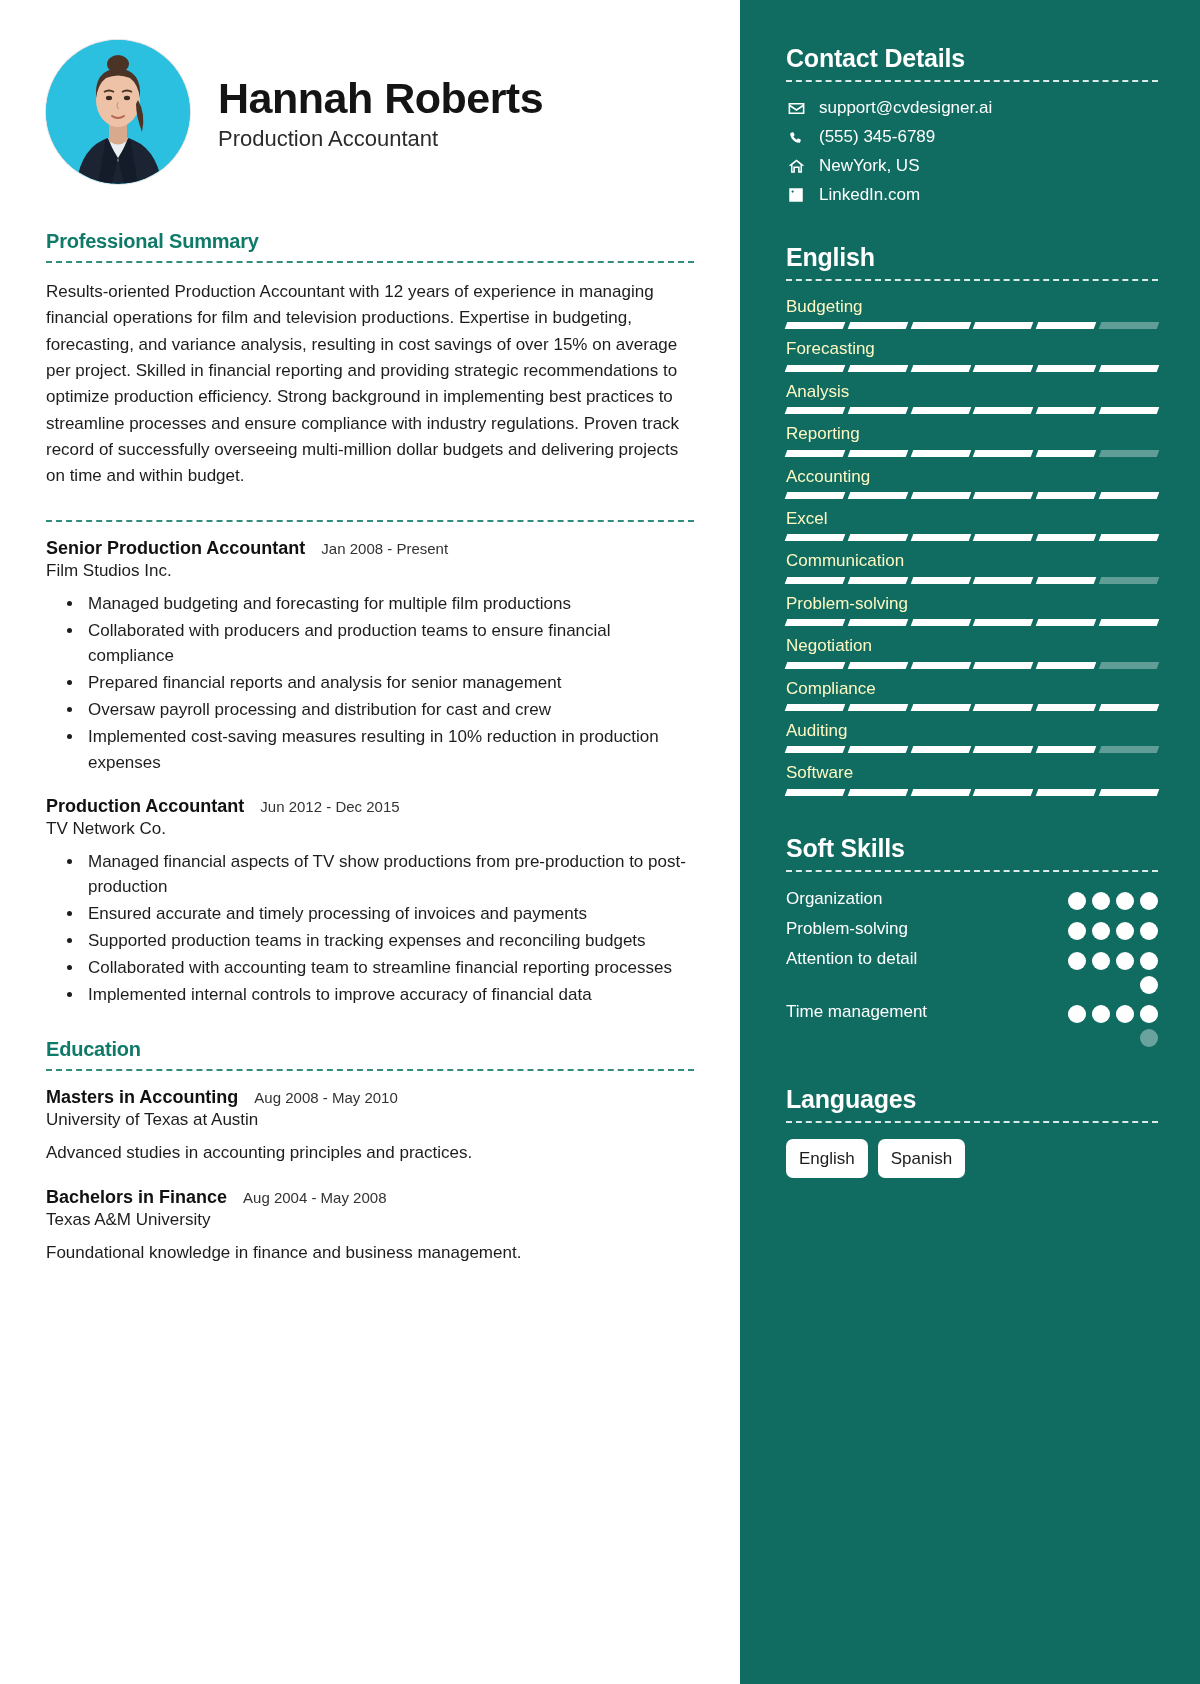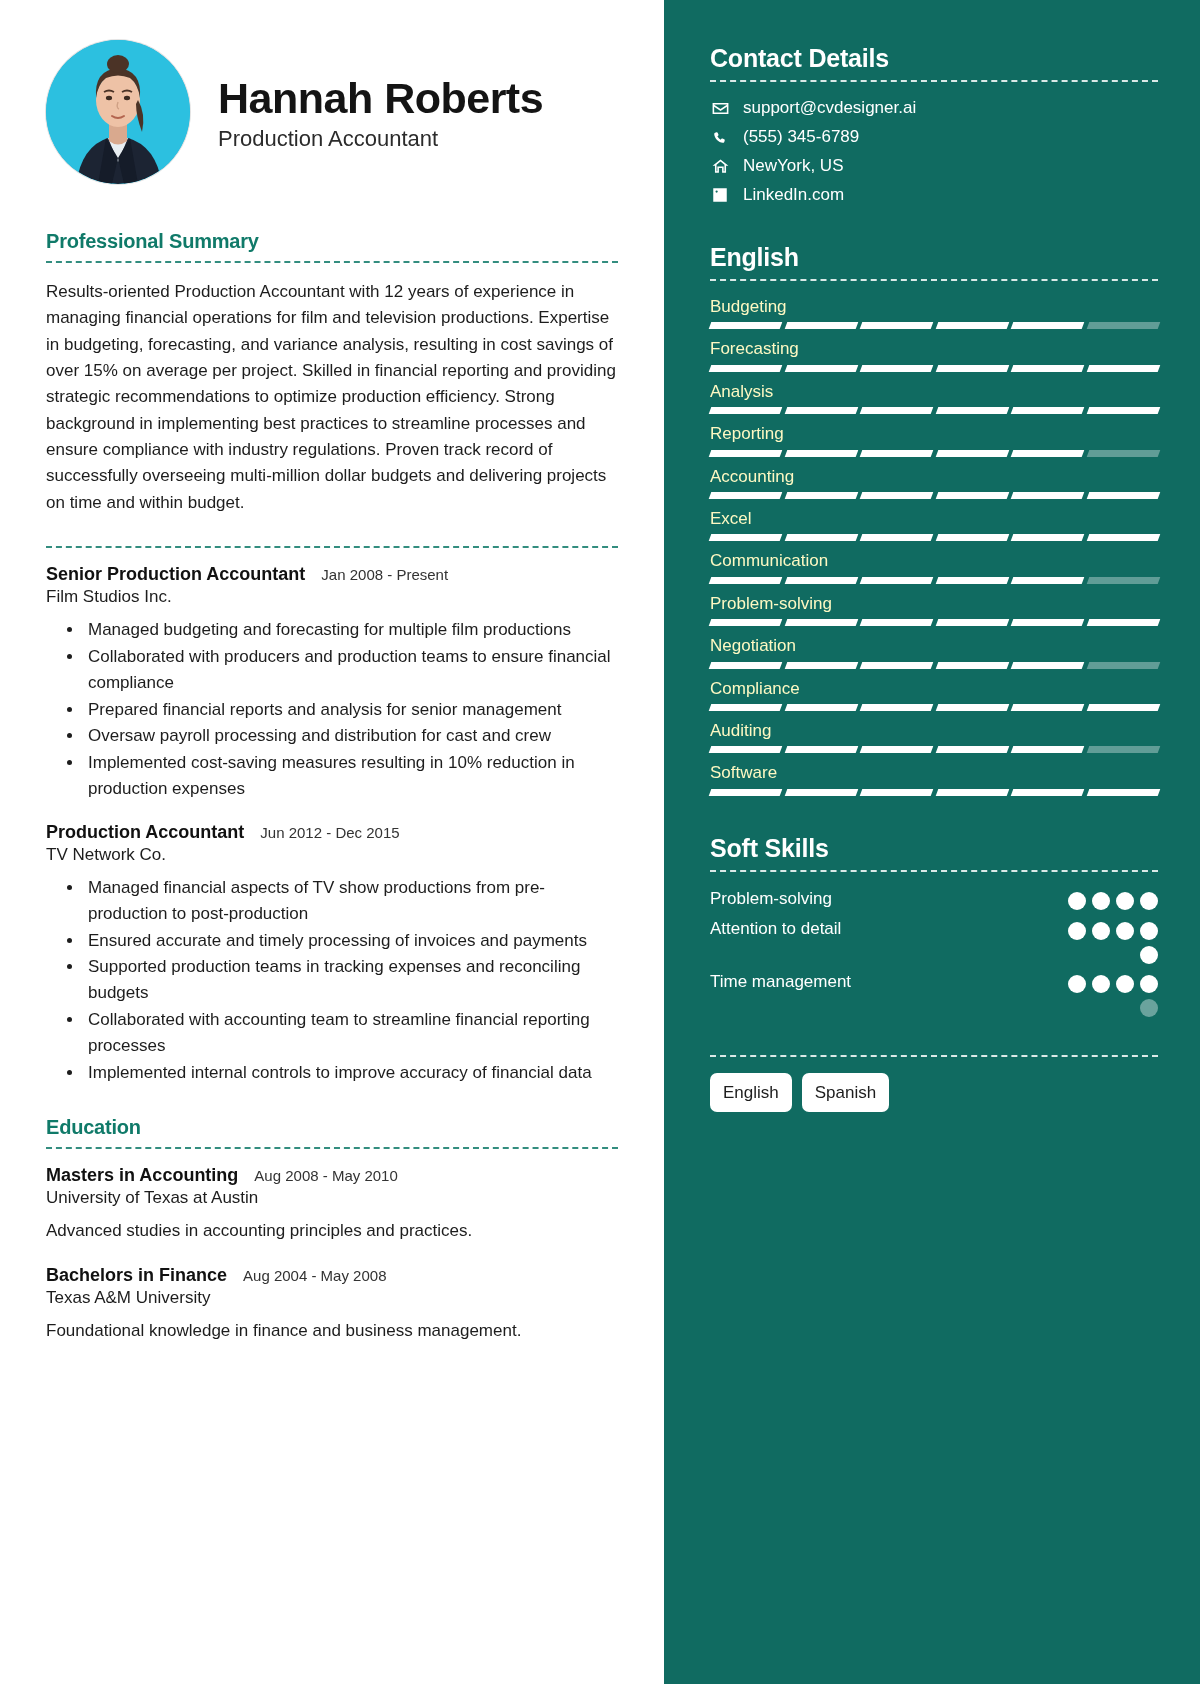--- a/index.html
+++ b/index.html
@@ -15,21 +15,21 @@
 
   .resume {
     display: flex;
     width: 1200px;
     height: 1684px;
     background: #ffffff;
   }
 
   
   .left-col {
-    width: 664px;
+    width: 740px;
     padding: 40px 46px 0 46px;
     background: #ffffff;
   }
 
   .header-row {
     display: flex;
     align-items: center;
     gap: 28px;
     margin-bottom: 46px;
   }
@@ -126,21 +126,21 @@
     line-height: 1.52;
     color: #1d1d1d;
     margin-bottom: 1px;
     padding-left: 4px;
   }
 
   .edu-entry { margin-bottom: 22px; }
 
   
   .right-col {
-    width: 536px;
+    width: 460px;
     background: #106b61;
     color: #ffffff;
     padding: 44px 42px 0 46px;
   }
 
   .side-title {
     font-size: 25px;
     font-weight: bold;
     color: #ffffff;
     margin: 0 0 7px 0;
@@ -532,20 +532,29 @@
             </div>
           </div>
         </div>
     </div>
 
     <div class="side-section">
       <h2 class="side-title">Soft Skills</h2>
       <hr class="side-rule">
       <div id="soft-skills-container">
           <div class="soft-row">
+            <div class="soft-name">Organization</div>
+            <div class="soft-dots">
+              <span class="dot"></span>
+              <span class="dot"></span>
+              <span class="dot"></span>
+              <span class="dot"></span>
+            </div>
+          </div>
+          <div class="soft-row">
             <div class="soft-name">Problem-solving</div>
             <div class="soft-dots">
               <span class="dot"></span>
               <span class="dot"></span>
               <span class="dot"></span>
               <span class="dot"></span>
             </div>
           </div>
           <div class="soft-row">
             <div class="soft-name">Attention to detail</div>
@@ -564,20 +573,21 @@
               <span class="dot"></span>
               <span class="dot"></span>
               <span class="dot"></span>
               <span class="dot off"></span>
             </div>
           </div>
         </div>
     </div>
 
     <div class="side-section">
+      <h2 class="side-title">Languages</h2>
       <hr class="side-rule">
       <div class="lang-list" id="languages-container">
           <span class="lang-pill">English</span>
           <span class="lang-pill">Spanish</span>
         </div>
     </div>
 
   </div>
 </div>
 

